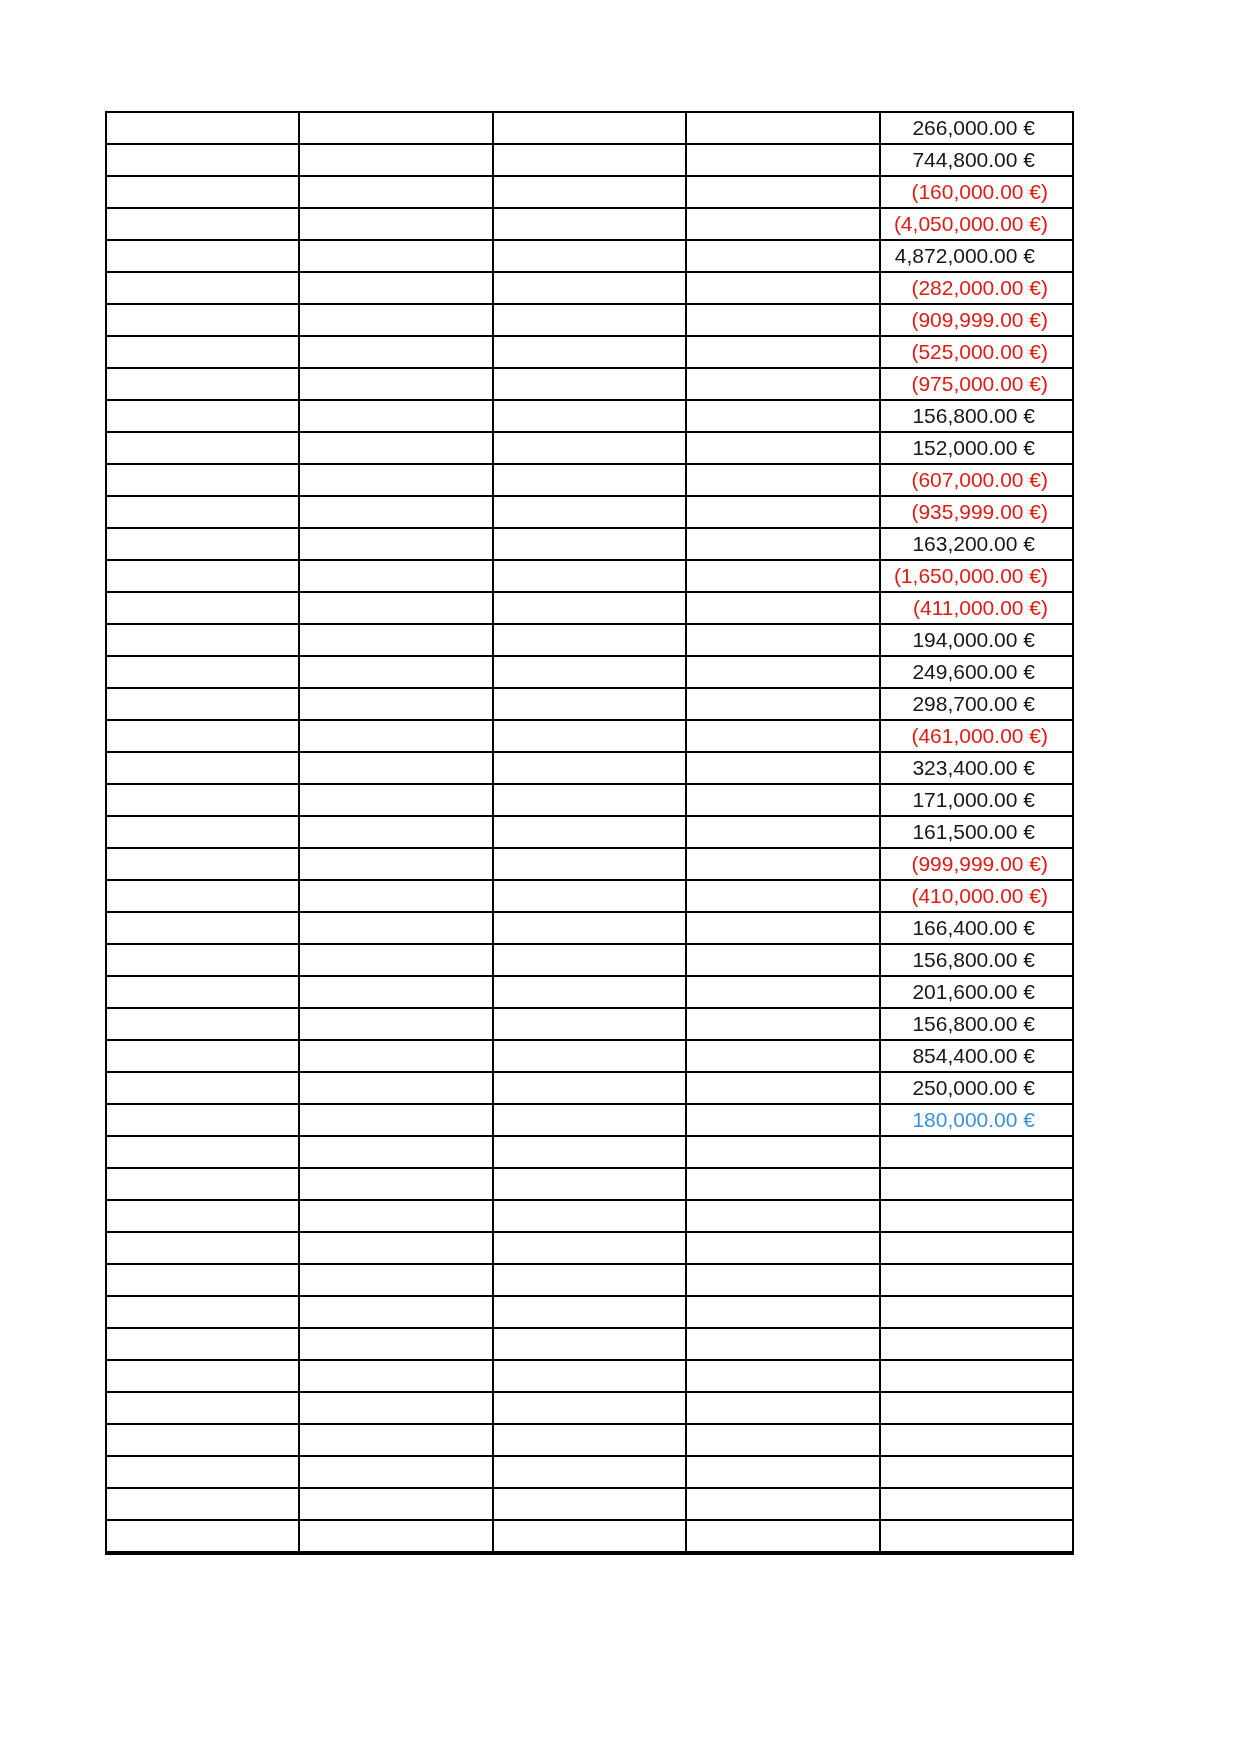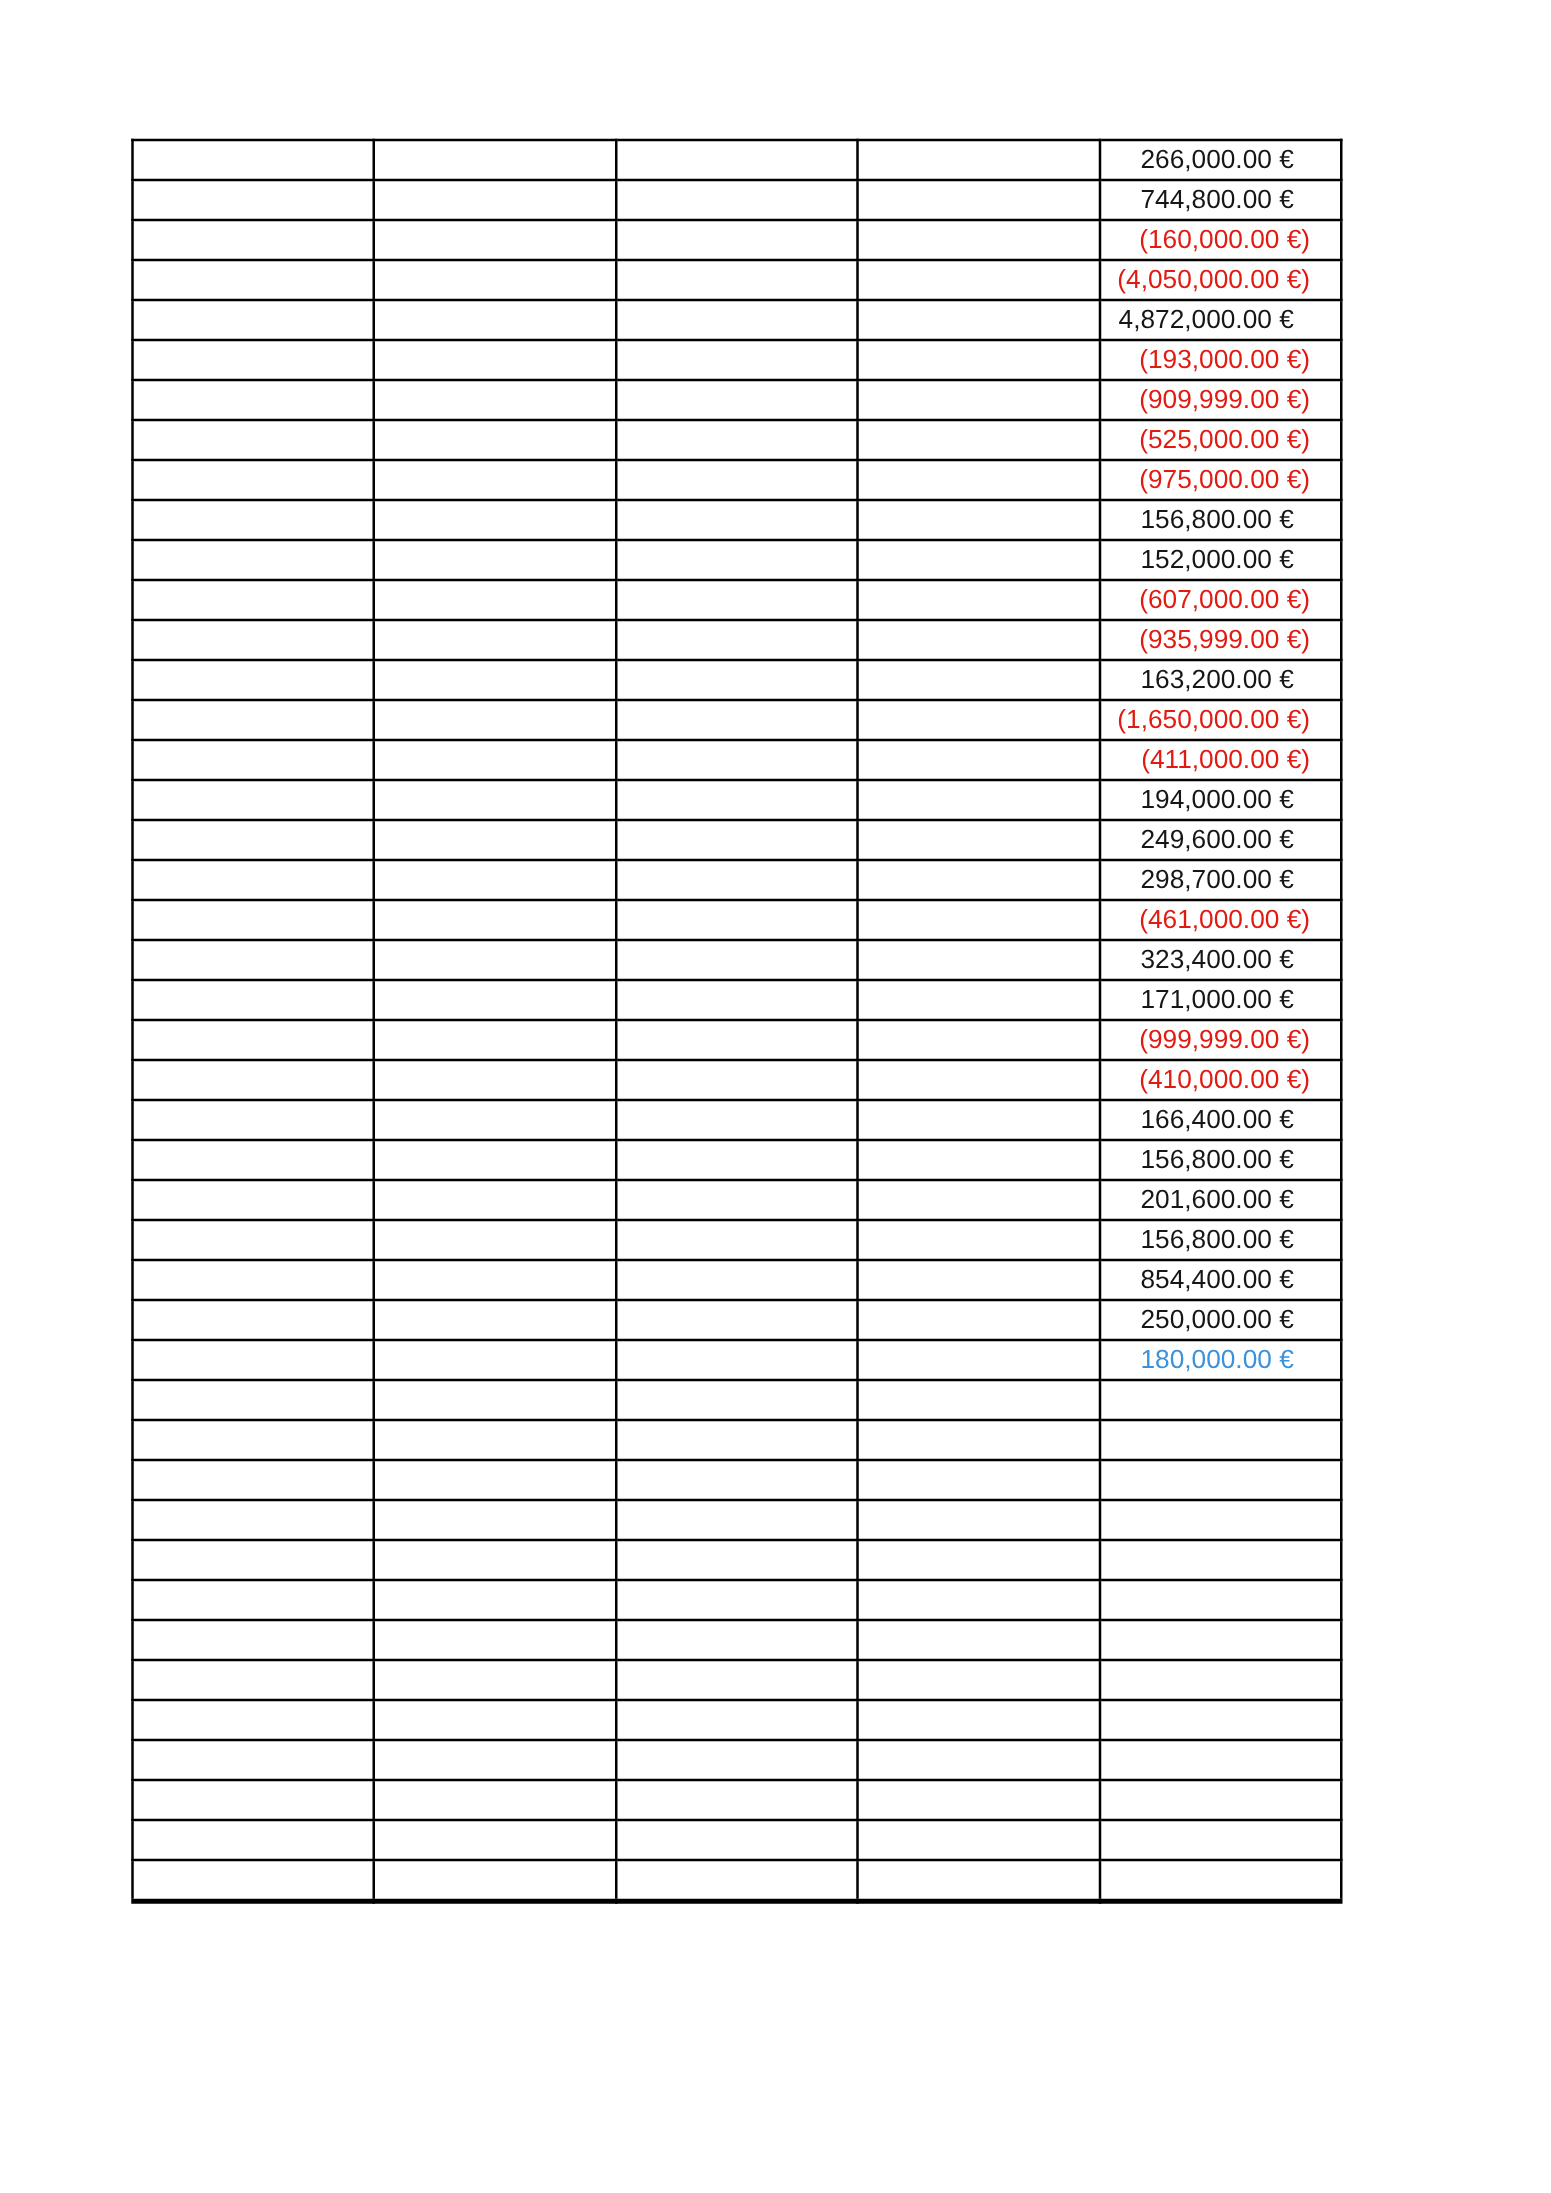--- a/index.html
+++ b/index.html
@@ -92,21 +92,21 @@
           <td></td>
           <td></td>
           <td></td>
           <td class="amount pos">4,872,000.00 €</td>
         </tr>
         <tr>
           <td></td>
           <td></td>
           <td></td>
           <td></td>
-          <td class="amount neg">(193,000.00 €)</td>
+          <td class="amount neg">(282,000.00 €)</td>
         </tr>
         <tr>
           <td></td>
           <td></td>
           <td></td>
           <td></td>
           <td class="amount neg">(909,999.00 €)</td>
         </tr>
         <tr>
           <td></td>
@@ -205,20 +205,27 @@
           <td></td>
           <td></td>
           <td class="amount pos">323,400.00 €</td>
         </tr>
         <tr>
           <td></td>
           <td></td>
           <td></td>
           <td></td>
           <td class="amount pos">171,000.00 €</td>
+        </tr>
+        <tr>
+          <td></td>
+          <td></td>
+          <td></td>
+          <td></td>
+          <td class="amount pos">161,500.00 €</td>
         </tr>
         <tr>
           <td></td>
           <td></td>
           <td></td>
           <td></td>
           <td class="amount neg">(999,999.00 €)</td>
         </tr>
         <tr>
           <td></td>

